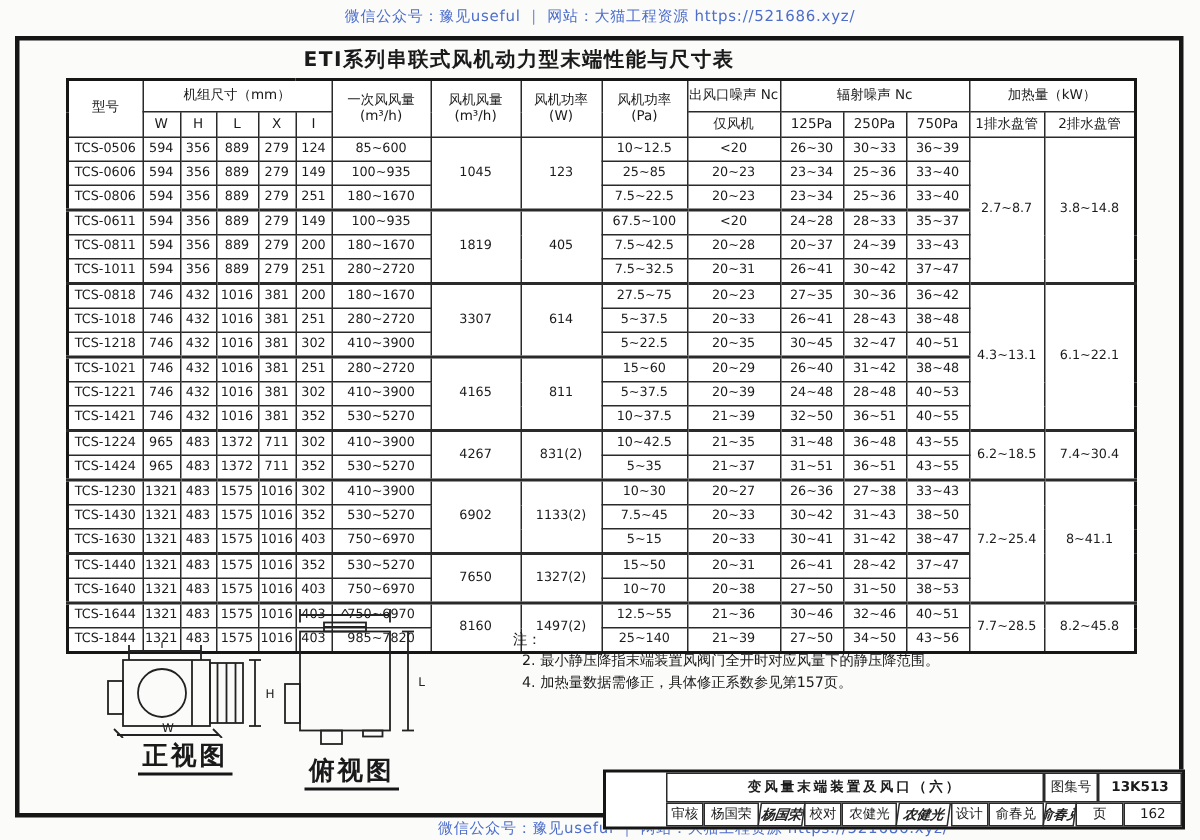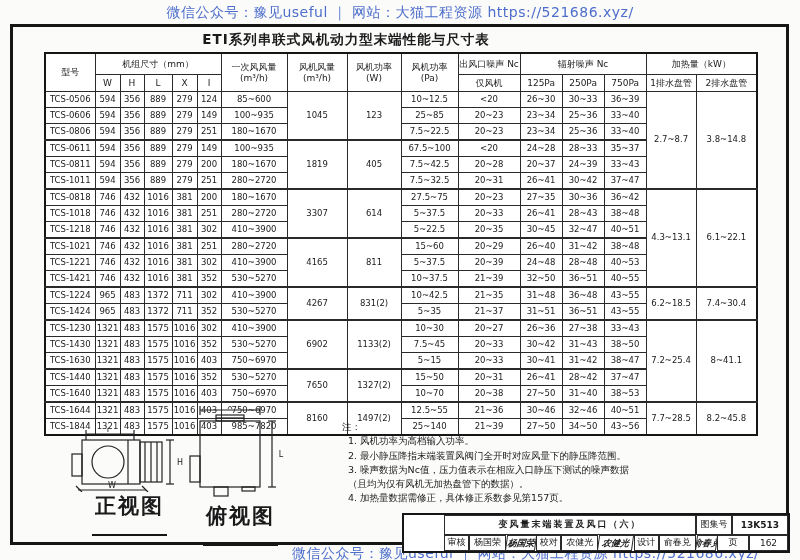--- a/index.html
+++ b/index.html
@@ -2,21 +2,21 @@
 <html><head>
 <meta charset="utf-8">
 <style>
   html,body{margin:0;padding:0;}
   body{
     width:800px;height:560px;position:relative;background:#fbfbfa;
     font-family:"DejaVu Sans","Liberation Sans",sans-serif;color:#1a1a1a;
     overflow:hidden;
   }
   .watermark{
-    position:absolute;font-size:14px;color:#4d6ecb;white-space:nowrap;z-index:1;
+    position:absolute;font-size:10px;color:#4d6ecb;white-space:nowrap;z-index:1;
     letter-spacing:0.5px;
   }
   .wm-top{top:4px;left:50%;transform:translateX(-50%);}
   .wm-bottom{top:545px;left:292px;}
   .frame{
     position:absolute;left:10px;top:24px;width:779px;height:521px;
     border:3px solid #161616;box-sizing:border-box;background:transparent;z-index:0;
   }
   .sheet-title{
     position:absolute;top:31px;left:0;width:692px;text-align:center;
@@ -29,22 +29,22 @@
   }
   table.perf th,table.perf td{
     border:1px solid #2a2a2a;text-align:center;vertical-align:middle;
     font-size:8.5px;padding:0;line-height:1.15;height:15px;
     font-weight:normal;white-space:pre-line;overflow:hidden;
   }
   table.perf thead th{font-size:9px;}
   table.perf tr.grp td{border-top:2px solid #2a2a2a;}
   .views{position:absolute;z-index:2;}
   .view-label{
-    position:absolute;font-size:21px;font-weight:bold;z-index:2;
-    border-bottom:2px solid #161616;padding:0 3px 14px 3px;letter-spacing:2px;
+    position:absolute;font-size:17px;font-weight:bold;z-index:2;
+    border-bottom:2px solid #161616;padding:0 3px 0 3px;letter-spacing:2px;
   }
   svg{display:block;}
   .notes{
     position:absolute;left:342px;top:420px;width:412px;z-index:2;
     font-size:9.5px;line-height:1.5;
   }
   .notes .note-item{white-space:pre-line;padding-left:6px;}
   .tblock{
     position:absolute;left:402px;top:513px;width:388px;height:40px;z-index:5;
     background:#fff;border:2px solid #161616;box-sizing:border-box;
@@ -406,21 +406,21 @@
           <td>TCS-1640</td>
           <td>1321</td>
           <td>483</td>
           <td>1575</td>
           <td>1016</td>
           <td>403</td>
           <td>750~6970</td>
           <td>10~70</td>
           <td>20~38</td>
           <td>27~50</td>
-          <td>31~40</td>
+          <td>31~50</td>
           <td>38~53</td>
         </tr>
         <tr class="grp">
           <td>TCS-1644</td>
           <td>1321</td>
           <td>483</td>
           <td>1575</td>
           <td>1016</td>
           <td>403</td>
           <td>750~6970</td>
@@ -497,24 +497,21 @@
         <line x1="80" y1="81" x2="88" y2="81"></line>
     </g>
     <text x="42" y="3" font-size="8" text-anchor="middle" fill="#222">X</text>
     <text x="93" y="51" font-size="8" text-anchor="middle" fill="#222">L</text>
   </svg>
 </div>
 <div class="view-label" style="left:203px;top:502px;">俯视图</div>
 
 <div class="notes">
   <div>注：</div>
-  <div class="note-item">1. 风机功率为高档输入功率。</div>
   <div class="note-item">2. 最小静压降指末端装置风阀门全开时对应风量下的静压降范围。</div>
-  <div class="note-item">3. 噪声数据为Nc值，压力值表示在相应入口静压下测试的噪声数据
-（且均为仅有风机无加热盘管下的数据）。</div>
   <div class="note-item">4. 加热量数据需修正，具体修正系数参见第157页。</div>
 </div>
 
 <div class="tblock">
   <div class="row" style="flex:1.2;">
     <div class="cell tb-name">变风量末端装置及风口（六）</div>
     <div class="cell tb-atlas-label">图集号</div>
     <div class="cell tb-atlas-no">13K513</div>
   </div>
   <div class="row">

